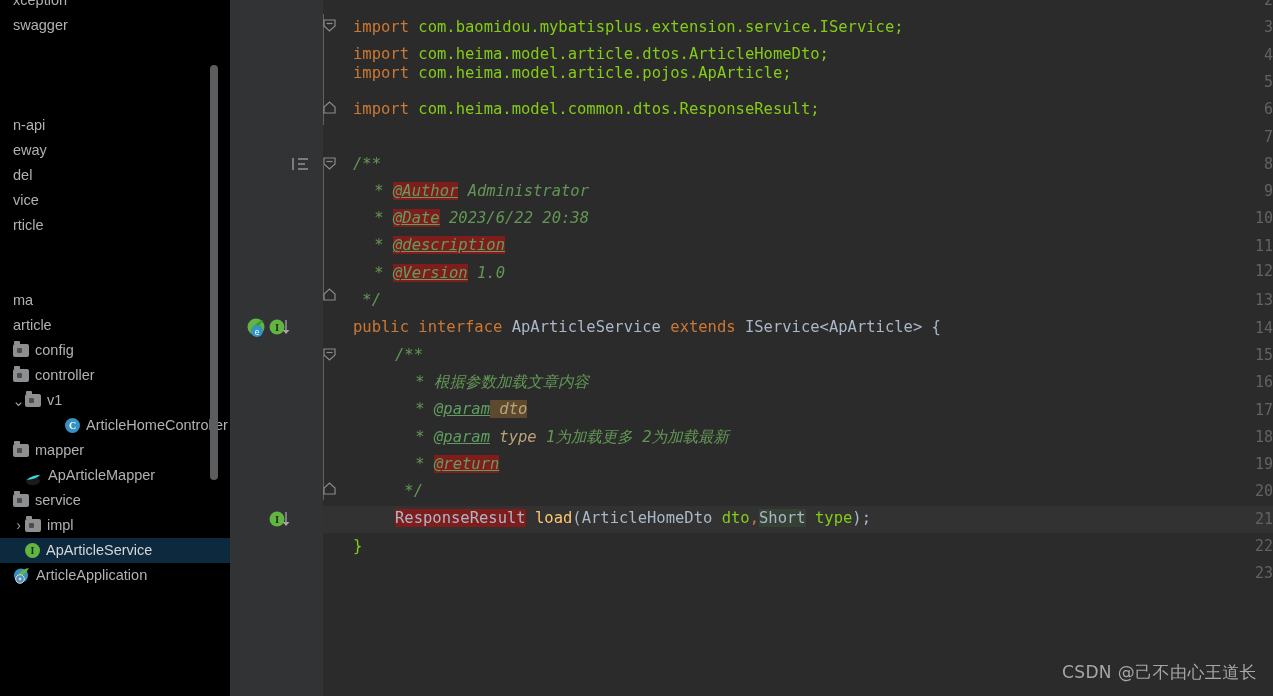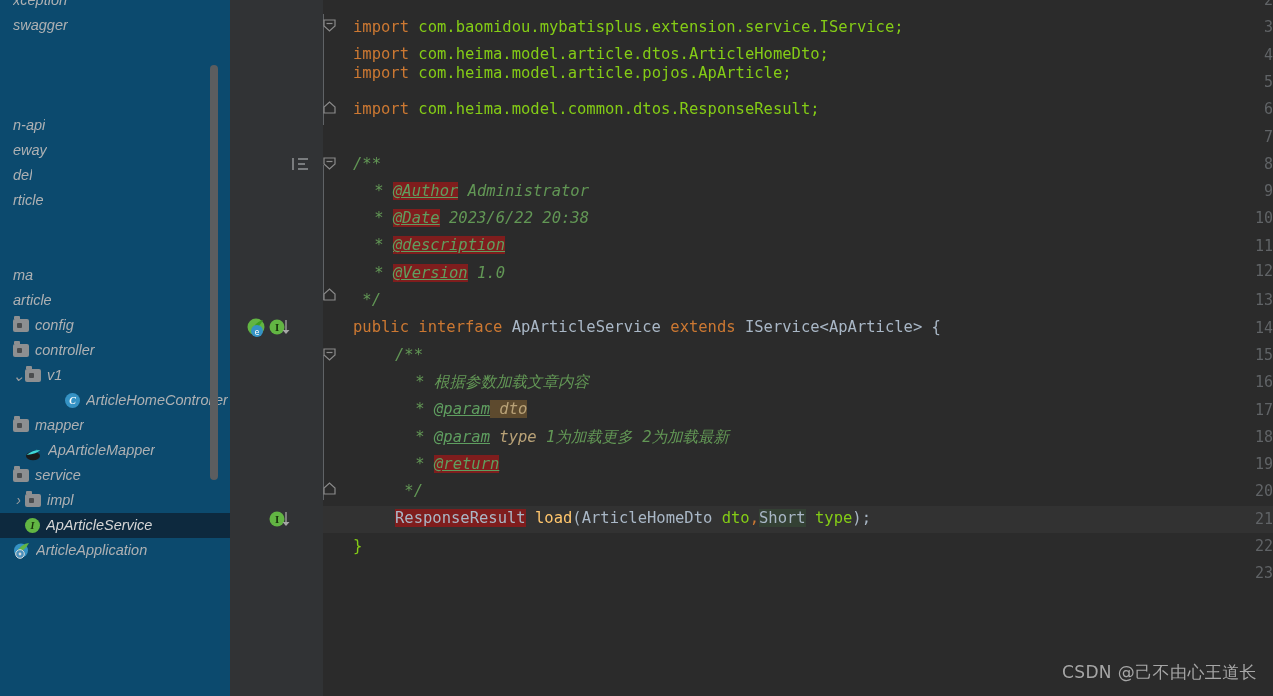--- a/index.html
+++ b/index.html
@@ -21,24 +21,23 @@
     inset: 0;
     display: flex;
     background: #3c3f41;
   }
 
   
   #sidebar {
     position: relative;
     width: 230px;
     height: 696px;
-    background: #0c4a6e;
+    background: #000000;
     overflow: hidden;
     flex: 0 0 230px;
-    font-style: italic;
   }
   .tree {
     position: absolute;
     left: 0;
     top: -12px;
     width: 230px;
   }
   .tree-row {
     height: 25px;
     line-height: 25px;
@@ -257,20 +256,25 @@
         </div>
         <div class="tree-row">
           <span style="display: inline-block; flex: 0 0 auto;"></span>
           <span class="arrow"></span>
           <span class="node-label">eway</span>
         </div>
         <div class="tree-row">
           <span style="display: inline-block; flex: 0 0 auto;"></span>
           <span class="arrow"></span>
           <span class="node-label">del</span>
+        </div>
+        <div class="tree-row">
+          <span style="display: inline-block; flex: 0 0 auto;"></span>
+          <span class="arrow"></span>
+          <span class="node-label">vice</span>
         </div>
         <div class="tree-row">
           <span style="display: inline-block; flex: 0 0 auto;"></span>
           <span class="arrow"></span>
           <span class="node-label">rticle</span>
         </div>
         <div class="tree-row"></div>
         <div class="tree-row"></div>
         <div class="tree-row">
           <span style="display: inline-block; flex: 0 0 auto;"></span>

